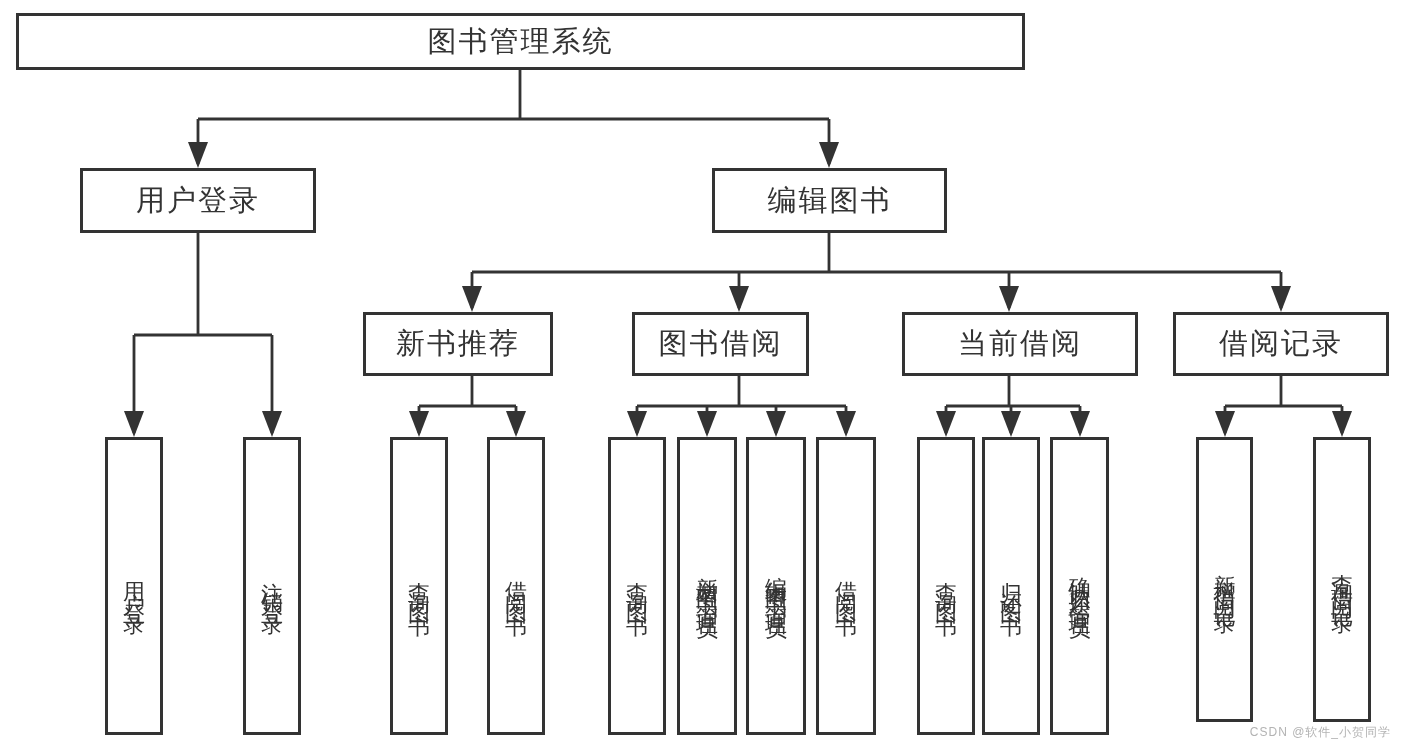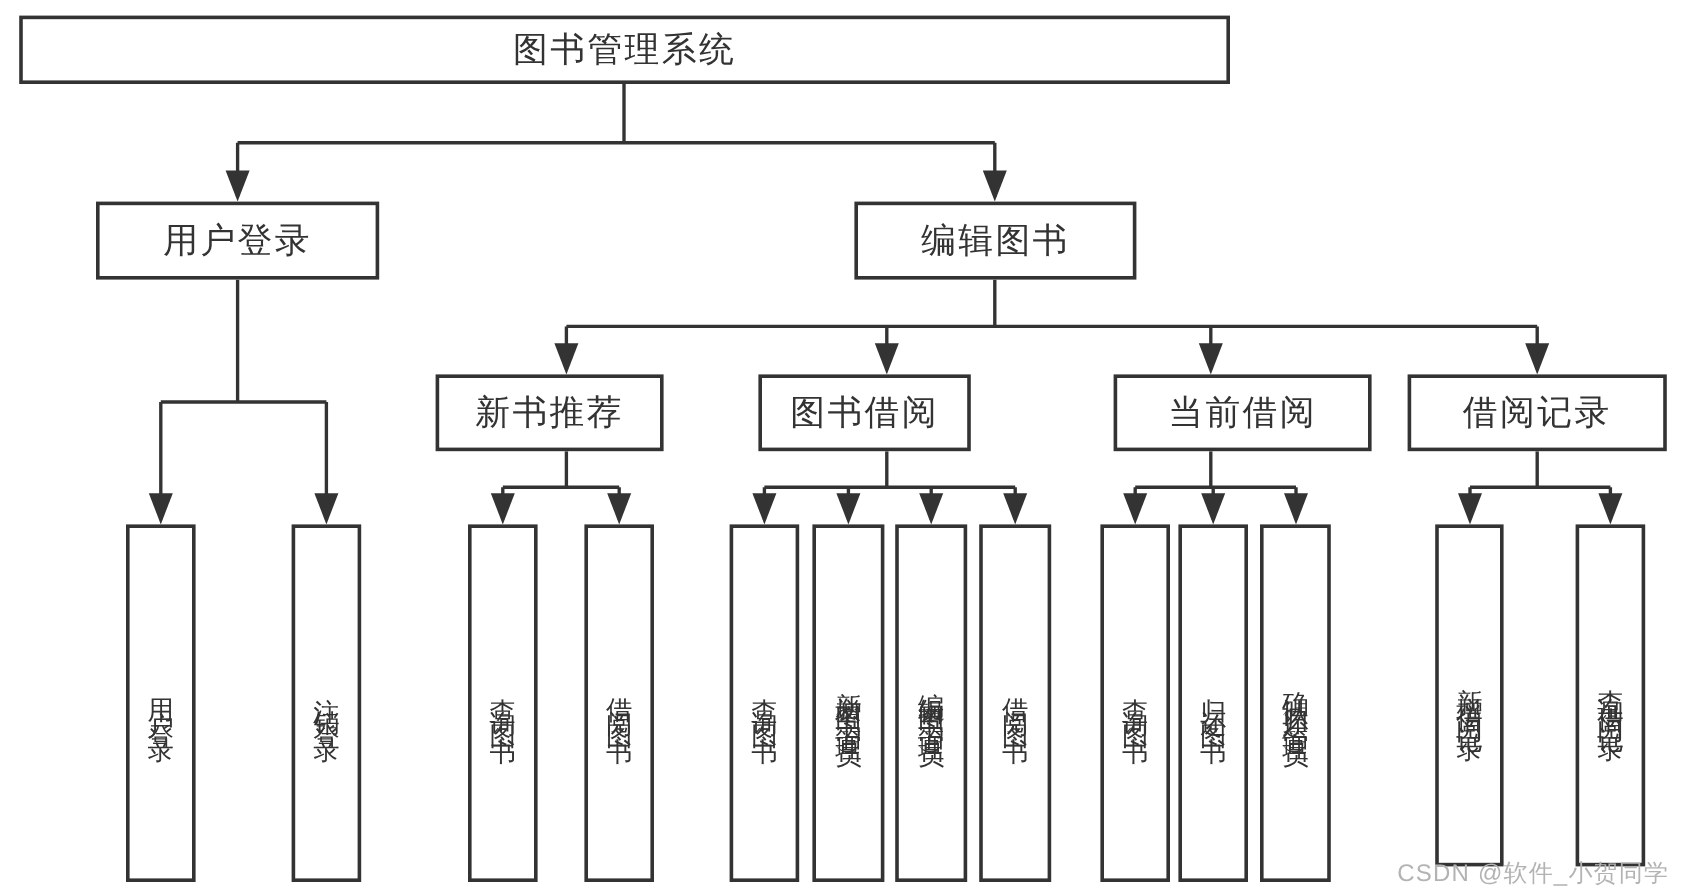--- a/index.html
+++ b/index.html
@@ -42,21 +42,21 @@
     line-height:1;
     color:var(--text);
     white-space:nowrap;
   }
   .v4 .label{letter-spacing:11px;}
   .v6 .label{letter-spacing:8px;}
   .v9 .label{letter-spacing:6px;}
   .watermark{
     position:absolute;
     right:14px;bottom:6px;
-    font-size:20px;
+    font-size:12px;
     letter-spacing:1px;
     color:var(--wm);
     z-index:5;
     white-space:nowrap;
   }
 </style>
 </head>
 <body>
 
 <div class="canvas">
@@ -102,21 +102,21 @@
   <div class="box hbox" style="left:712px;top:168px;width:235px;height:65px">
     <span class="label">编辑图书</span>
   </div>
 
   <div class="box hbox" style="left:363px;top:312px;width:190px;height:64px">
     <span class="label">新书推荐</span>
   </div>
   <div class="box hbox" style="left:632px;top:312px;width:177px;height:64px">
     <span class="label">图书借阅</span>
   </div>
-  <div class="box hbox" style="left:928px;top:312px;width:215px;height:64px">
+  <div class="box hbox" style="left:902px;top:312px;width:236px;height:64px">
     <span class="label">当前借阅</span>
   </div>
   <div class="box hbox" style="left:1173px;top:312px;width:216px;height:64px">
     <span class="label">借阅记录</span>
   </div>
 
   <div class="box leaf v4" style="left:105px;top:437px;width:58px;height:298px">
     <span class="label">用户登录</span>
   </div>
   <div class="box leaf v4" style="left:243px;top:437px;width:58px;height:298px">

